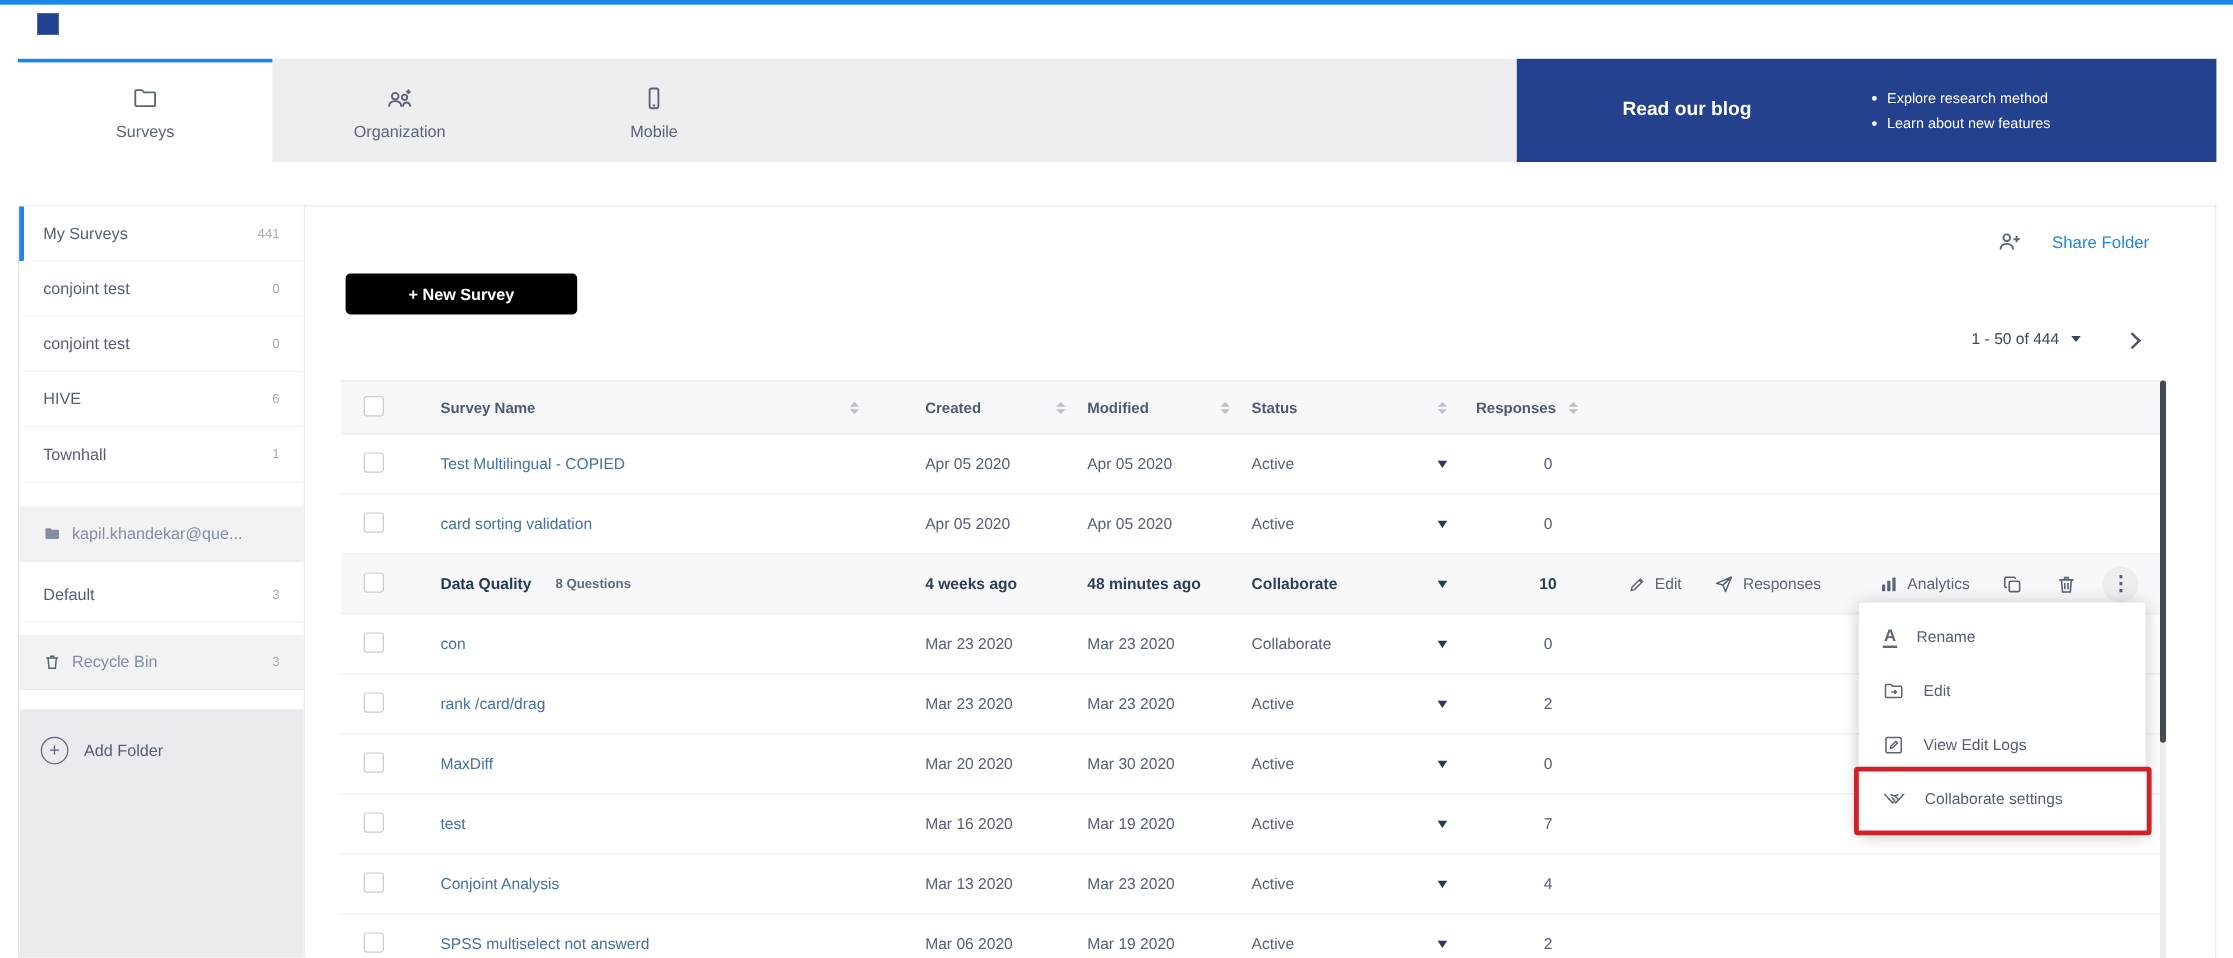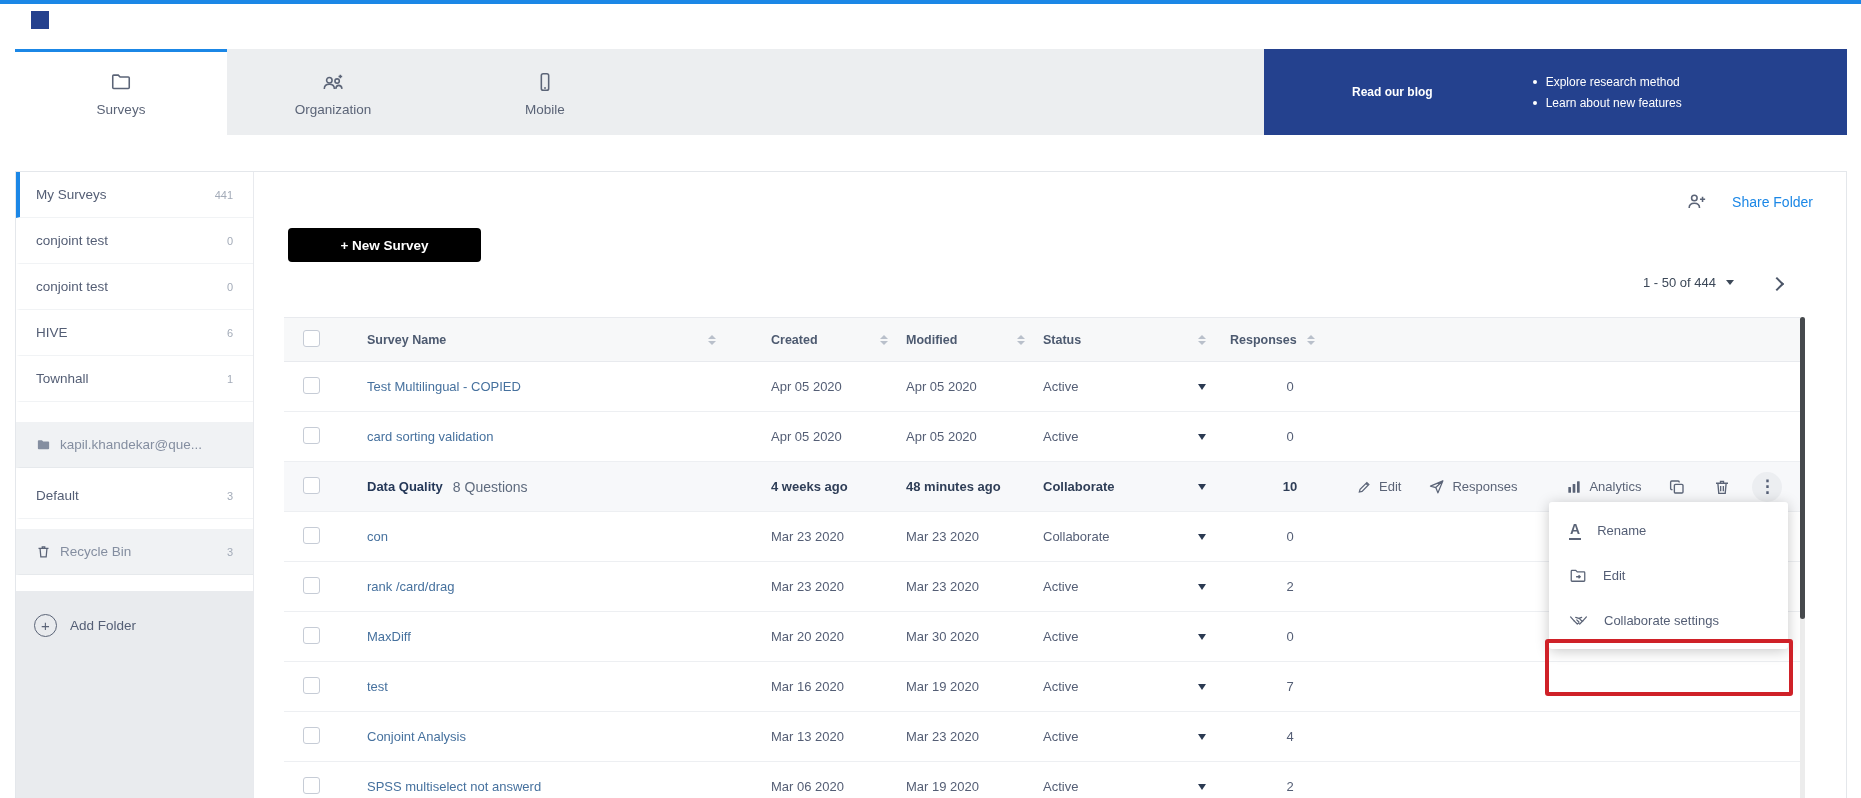--- a/index.html
+++ b/index.html
@@ -13,21 +13,21 @@
 
   
   .tabstrip { position:absolute; left:15px; top:49px; width:1832px; height:86px;
               background:#eceef0; display:flex; }
   .tab { width:212px; height:100%; display:flex; flex-direction:column; align-items:center;
          justify-content:center; gap:9px; border-top:3px solid transparent; cursor:pointer; }
   .tab.active { background:#fff; border-top-color:#1b87e6; }
   .tab .lbl { font-size:13.5px; color:#5b6477; }
   .blog-banner { margin-left:auto; width:583px; height:100%; background:#24418e;
                  display:flex; align-items:center; }
-  .blog-title { color:#fff; font-size:12px; font-weight:700; margin-left:88px; white-space:nowrap;text-align:center; }
+  .blog-title { color:#fff; font-size:16px; font-weight:700; margin-left:88px; white-space:nowrap;text-align:center; }
   .blog-bullets { margin-left:100px; display:flex; flex-direction:column; gap:7px; }
   .blog-bullet { color:#fff; font-size:12px; display:flex; align-items:center; gap:9px; white-space:nowrap; }
   .dot { width:4px; height:4px; border-radius:50%; background:#fff; flex:none; }
 
   
   .card { position:absolute; left:15px; top:171px; width:1832px; height:627px;
           background:#fff; border:1px solid #e4e7eb; border-bottom:none; display:flex; }
 
   
   .sidebar { width:238px; flex:none; border-right:1px solid #e8eaee; display:flex; flex-direction:column; background:#fff; }
@@ -41,21 +41,21 @@
   .gap8 { margin-top:20px; } .gap5 { margin-top:5px; } .gap10 { margin-top:10px; }
   .side-bottom { flex:1; background:#e9ebee; margin-top:16px; padding-top:12px; }
   .add-folder { display:flex; align-items:center; gap:13px; padding:11px 18px;
                 font-size:13.5px; color:#545e75; cursor:pointer; }
   .plus-circle { width:23px; height:23px; border-radius:50%; border:1.6px solid #5b6477;
                  display:flex; align-items:center; justify-content:center;
                  font-size:15px; color:#5b6477; line-height:1; }
 
   
   .main { position:relative; flex:1; }
-  .share-folder { position:absolute; top:20px; right:33px; display:flex; align-items:center;
+  .share-folder { position:absolute; top:20px; right:55px; display:flex; align-items:center;
                   gap:25px; cursor:pointer;justify-content:center; }
   .share-folder .lbl { color:#1b87e6; font-size:14px; }
   .new-survey { position:absolute; left:34px; top:56px; width:193px; height:34px;
                 background:#000000; color:#fff; border:none; border-radius:4px;
                 font-size:13.5px; font-weight:700; cursor:pointer; font-family:inherit; }
   .pagination { position:absolute; top:103px; right:112px; display:flex; align-items:center;
                 gap:10px; font-size:13px; color:#3c4858; cursor:pointer; }
   .pg-caret { width:0; height:0; border-left:4.5px solid transparent; border-right:4.5px solid transparent;
               border-top:5.5px solid #3c4858; }
   .next-arrow { position:absolute; top:103px; right:57px; width:22px; height:18px; cursor:pointer; }
@@ -79,21 +79,21 @@
   .col-resp.val { justify-content:center; }
   .col-actions  { flex:1; display:flex; align-items:center; padding-left:6px; gap:27px; }
   .checkbox { width:17px; height:17px; border:1.5px solid #c6ccd6; border-radius:3px;
               background:#fff; display:inline-block; cursor:pointer; }
   .sort { display:inline-flex; flex-direction:column; gap:2px; cursor:pointer; }
   .sort i { display:block; width:0; height:0; border-left:4px solid transparent; border-right:4px solid transparent; }
   .sort .up { border-bottom:4px solid #b9c0cb; }
   .sort .dn { border-top:4px solid #b9c0cb; }
   .slink { color:#46719e; cursor:pointer; text-decoration:none; }
   .sname-bold { color:#253858; font-weight:700; cursor:pointer; }
-  .badge { font-size:14px; color:#5f6b7e; font-weight:400; margin-left:10px; }
+  .badge { font-size:11px; color:#5f6b7e; font-weight:700; margin-left:20px; }
   .caret { width:0; height:0; border-left:4.5px solid transparent; border-right:4.5px solid transparent;
            border-top:6px solid #2b3a52; cursor:pointer; }
   .bold-cell { color:#2f3e57; font-weight:700; }
   .act { display:flex; align-items:center; gap:7px; cursor:pointer; color:#5b6477; font-size:13px; }
   .ml22 { margin-left:22px; } .mln6 { margin-left:-6px; }
   .icon-btn { cursor:pointer; }
   .dots-btn { width:30px; height:30px; border-radius:50%; background:#eceef1; display:flex;
               align-items:center; justify-content:center; font-size:17px; font-weight:700;
               color:#545e75; cursor:pointer; }
   .scroll-track { position:absolute; left:1546px; top:145px; width:5px; height:482px; background:#ececec; }
@@ -527,20 +527,29 @@
     <span>
       <svg width="18" height="18" viewBox="0 0 24 24" fill="none" stroke="#5b6477" stroke-width="1.7">
         <path d="M3 7 V5.5 a1 1 0 0 1 1-1 h5 l2 2 h9 a1 1 0 0 1 1 1 V18 a1 1 0 0 1 -1 1 H4 a1 1 0 0 1 -1-1 Z"></path>
         <path d="M9.5 13 h5.5 M12.8 10.8 L15 13 l-2.2 2.2"></path>
       </svg>
     </span>
     <span>Edit</span>
   </div>
   <div class="menu-item">
     <span>
+      <svg width="18" height="18" viewBox="0 0 24 24" fill="none" stroke="#5b6477" stroke-width="1.7">
+        <rect x="3.5" y="3.5" width="17" height="17" rx="2"></rect>
+        <path d="M8.5 15.5 l.5-2.3 5.5-5.5 1.8 1.8 -5.5 5.5 z"></path>
+      </svg>
+    </span>
+    <span>View Edit Logs</span>
+  </div>
+  <div class="menu-item">
+    <span>
       <svg width="19" height="19" viewBox="0 0 24 24" fill="none" stroke="#5b6477" stroke-width="1.6" stroke-linecap="round" stroke-linejoin="round">
         <path d="M2 7.5 l4.5 5 M22 7.5 l-4.5 5"></path>
         <path d="M6.5 12.5 l4 4 1.8-1.4 M17.5 12.5 l-4 4"></path>
         <path d="M8.5 8 l4 1.2 3.5-1.2 M9.8 11.2 l2.7 2.7 M13.5 10 l2.7 2.7"></path>
       </svg>
     </span>
     <span>Collaborate settings</span>
   </div>
 </div>
 

